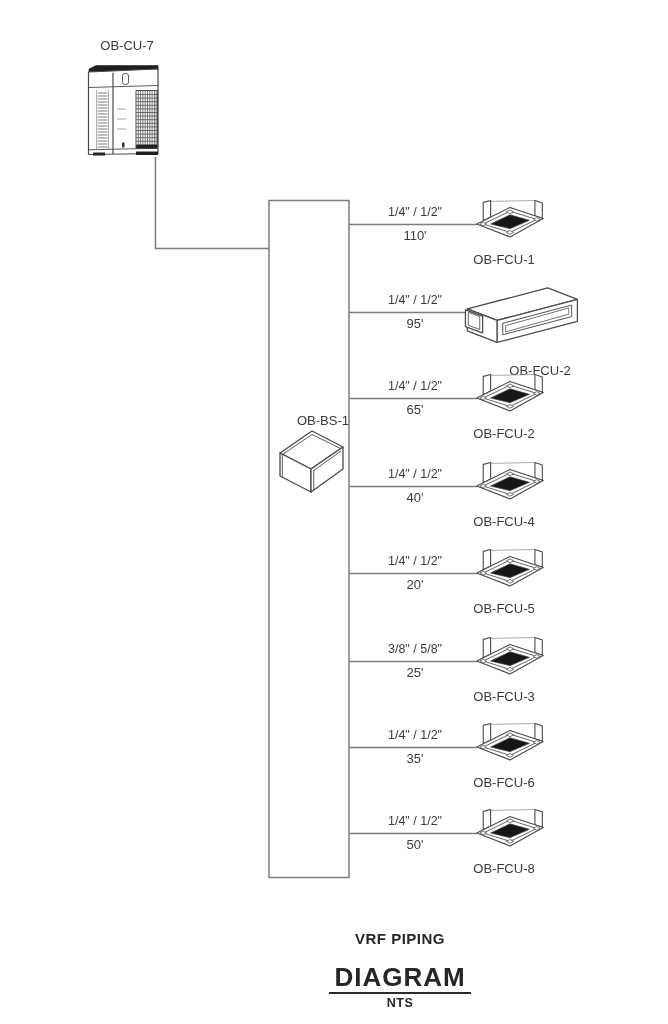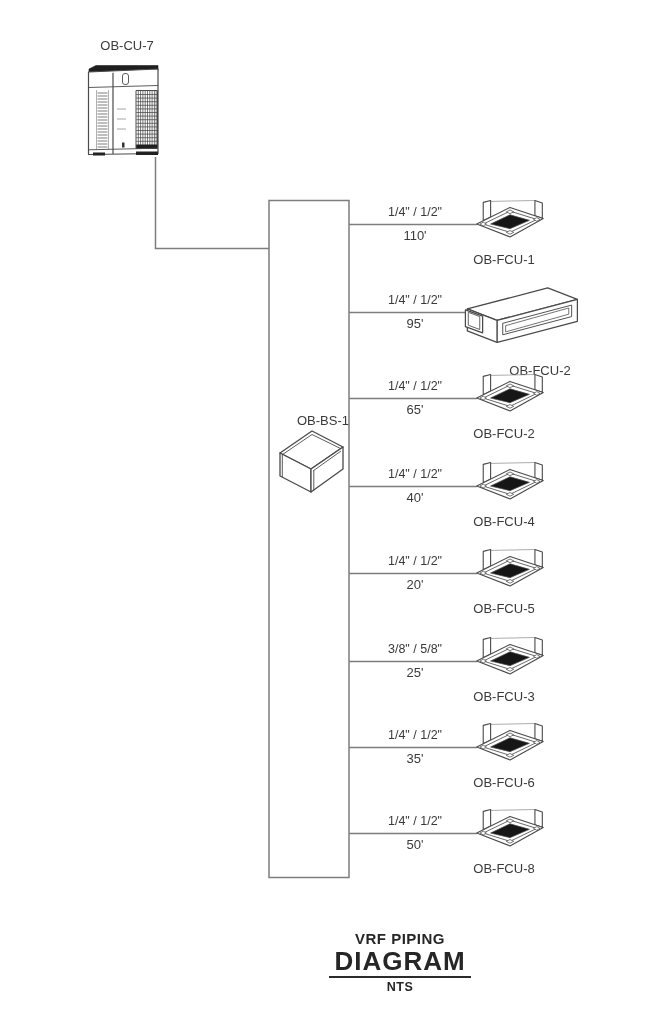--- a/index.html
+++ b/index.html
@@ -13,21 +13,21 @@
   .row{position:absolute;left:0;width:668px;height:86px;}
   .pipe-size{left:352px;top:21px;width:126px;font-size:12.5px;}
   .pipe-len{left:352px;top:44px;width:126px;font-size:13px;}
   .fcu-svg{position:absolute;left:474px;top:14px;}
   .fcu-svg.ducted{left:452px;top:11px;}
   .fcu-lbl{left:441px;top:68px;width:126px;font-size:13px;}
   .fcu-lbl.ducted{left:477px;top:91px;}
   .title-block{position:absolute;left:300px;top:930px;width:200px;text-align:center;color:#262626;}
   .t1{font-size:15px;font-weight:bold;letter-spacing:.5px;text-align:center;}
   .t2{display:inline-block;font-size:26px;font-weight:bold;letter-spacing:1px;
-      border-bottom:2.5px solid #2b2b2b;padding:0 5px 1px 5px;margin-top:1px;line-height:1.05;}
+      border-bottom:2.5px solid #2b2b2b;padding:0 5px 1px 5px;margin-top:17px;line-height:1.05;}
   .t3{font-size:12.5px;font-weight:bold;margin-top:2px;letter-spacing:.5px;}
 </style>
 </head>
 <body>
 
 <div class="page">
 
   <svg width="0" height="0" style="position:absolute" aria-hidden="true">
     <defs>
       <symbol id="sym-cassette" viewBox="0 0 78 44">

